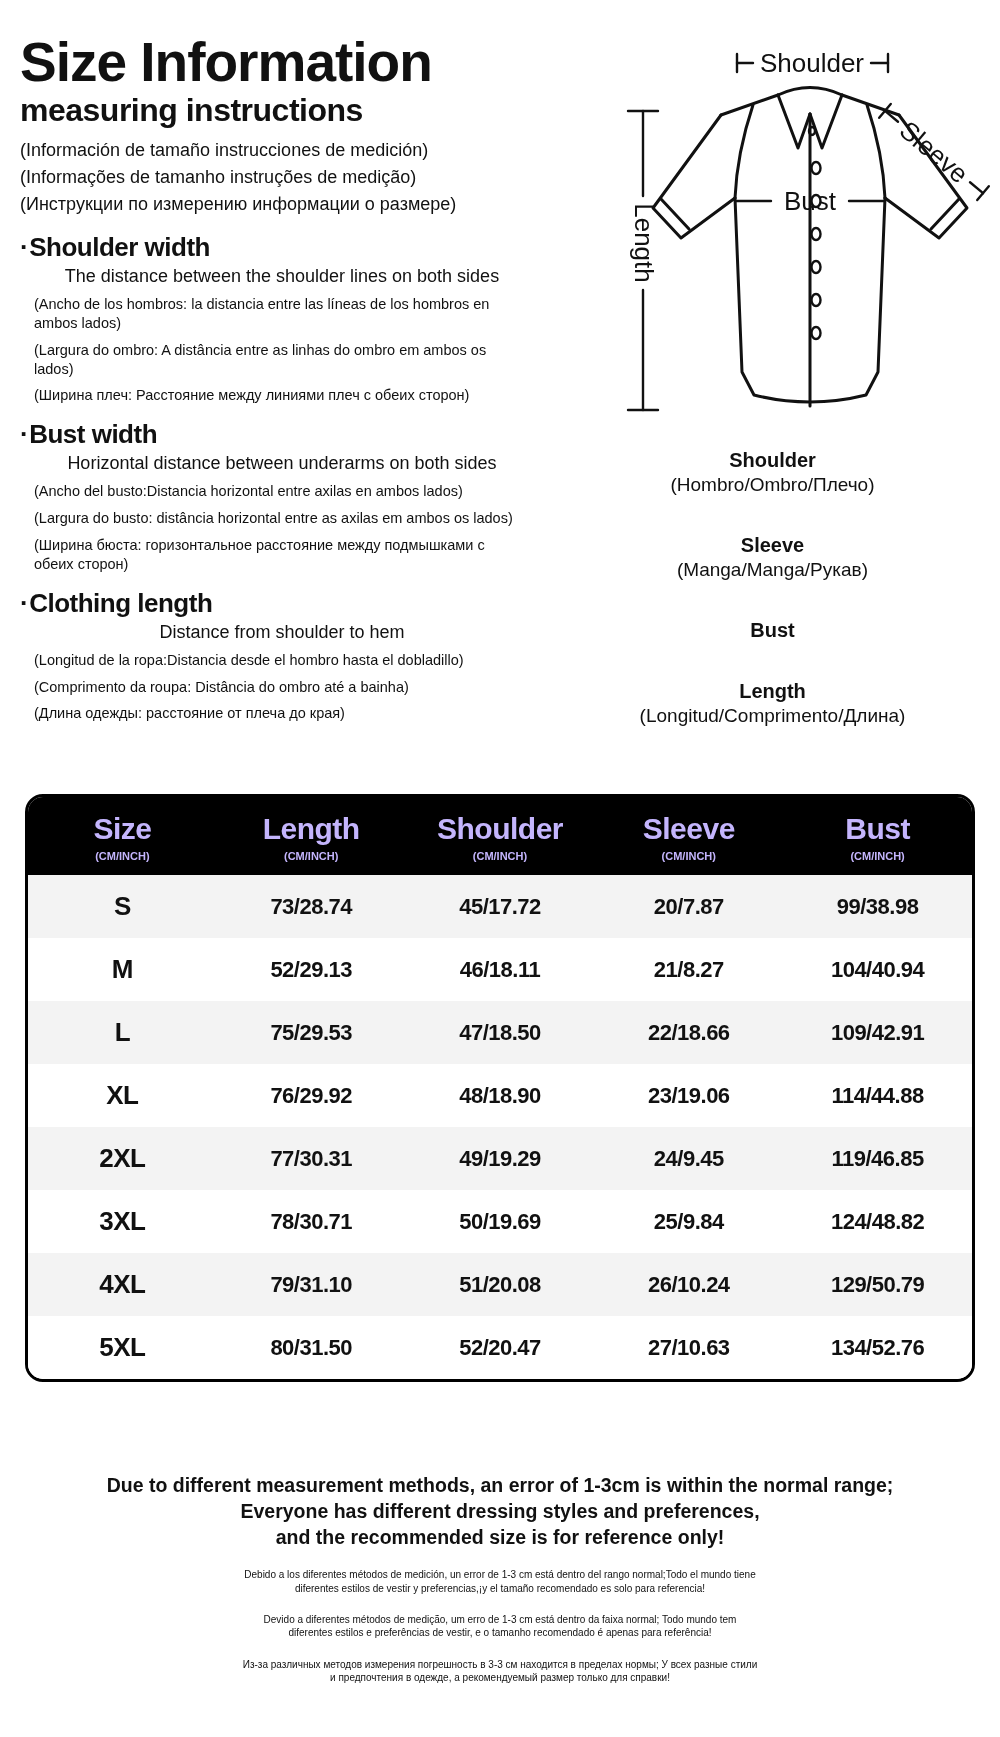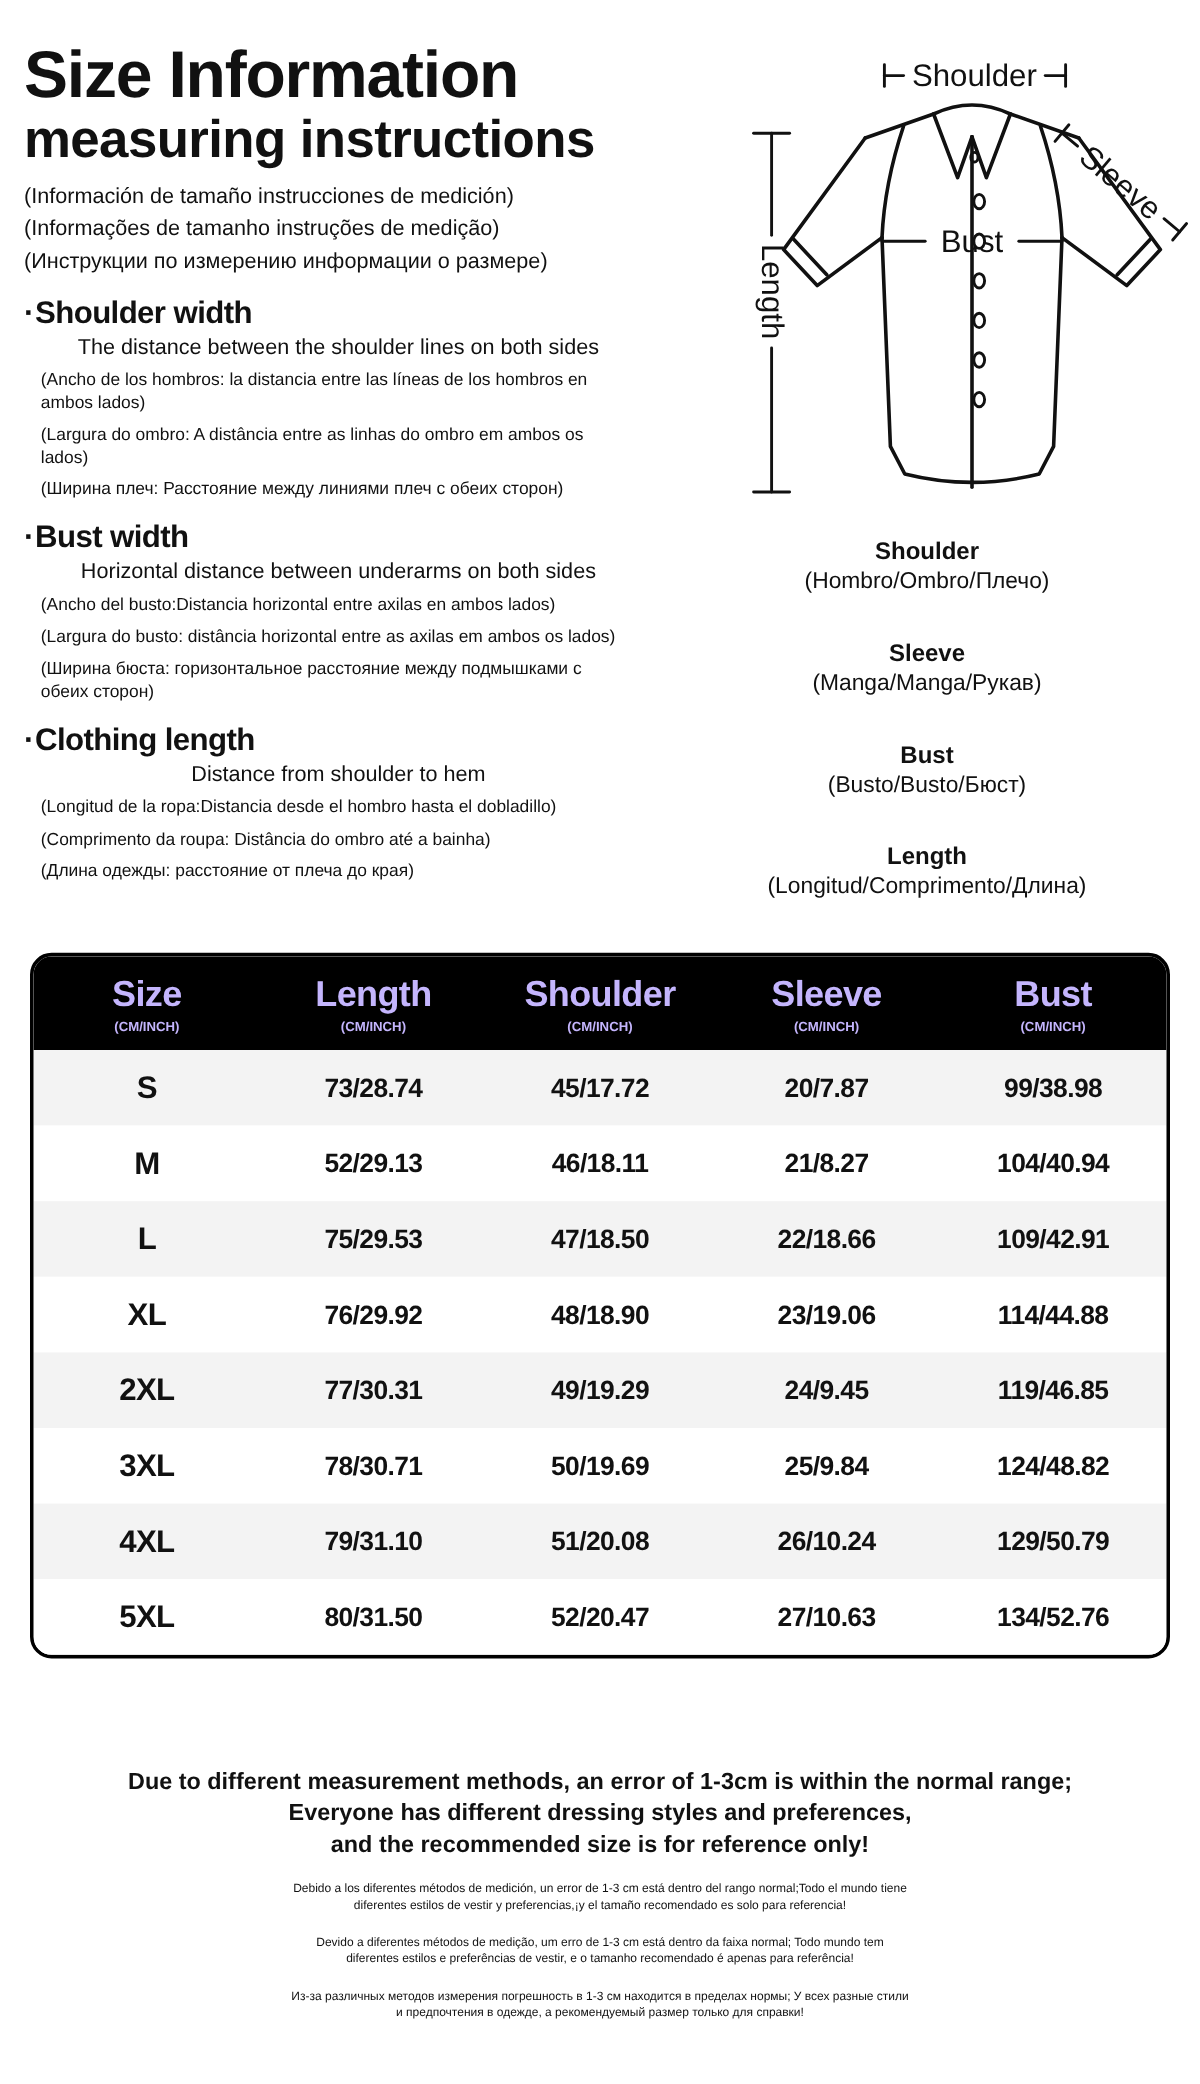--- a/index.html
+++ b/index.html
@@ -6,21 +6,21 @@
   body{
     width:1000px;height:1737px;overflow:hidden;background:#ffffff;color:#111;
     font-family:"Liberation Sans",sans-serif;position:relative;
   }
   
   .top{display:flex;height:742px;}
   .col-left{width:545px;box-sizing:border-box;padding:26px 0 0 20px;}
   .col-right{width:455px;position:relative;}
 
   .main-title{font-size:55px;font-weight:bold;letter-spacing:-1px;line-height:1.02;margin:8px 0 0 0;}
-  .sub-title{font-size:44px;font-weight:bold;margin:2px 0 8px 0;letter-spacing:-0.5px;}
+  .sub-title{font-size:32px;font-weight:bold;margin:2px 0 8px 0;letter-spacing:-0.5px;}
   .title-trans{font-size:18px;line-height:1.5;}
 
   .section{}
   .section-heading{font-size:26px;font-weight:bold;margin:14px 0 3px 0;letter-spacing:-0.5px;}
   .section-heading::before{content:"\00b7";margin-right:1px;}
   .section-desc{font-size:18px;margin:0 0 8px 12px;max-width:500px;text-align:center;}
   .section-trans{font-size:14.5px;line-height:1.3;margin:0 0 8px 14px;max-width:482px;}
 
   
   .shirt-svg{position:absolute;top:38px;left:0;}
@@ -146,21 +146,20 @@
       <div class="legend-item">
         <div class="legend-term">Shoulder</div>
         <div class="legend-trans">(Hombro/Ombro/Плечо)</div>
       </div>
       <div class="legend-item">
         <div class="legend-term">Sleeve</div>
         <div class="legend-trans">(Manga/Manga/Рукав)</div>
       </div>
       <div class="legend-item">
         <div class="legend-term">Bust</div>
-        <div class="legend-trans">(Busto/Busto/Бюст)</div>
       </div>
       <div class="legend-item">
         <div class="legend-term">Length</div>
         <div class="legend-trans">(Longitud/Comprimento/Длина)</div>
       </div>
     </div>
   </div>
 </div>
 
 <div class="size-table">
@@ -252,16 +251,16 @@
 
   <div class="disc-block">
     <div class="disc-line">Debido a los diferentes métodos de medición, un error de 1-3 cm está dentro del rango normal;Todo el mundo tiene</div>
     <div class="disc-line">diferentes estilos de vestir y preferencias,¡y el tamaño recomendado es solo para referencia!</div>
   </div>
   <div class="disc-block">
     <div class="disc-line">Devido a diferentes métodos de medição, um erro de 1-3 cm está dentro da faixa normal; Todo mundo tem</div>
     <div class="disc-line">diferentes estilos e preferências de vestir, e o tamanho recomendado é apenas para referência!</div>
   </div>
   <div class="disc-block">
-    <div class="disc-line">Из-за различных методов измерения погрешность в 1-3 см находится в пределах нормы; У всех разные стили</div>
+    <div class="disc-line">Из-за различных методов измерения погрешность в 3-3 см находится в пределах нормы; У всех разные стили</div>
     <div class="disc-line">и предпочтения в одежде, а рекомендуемый размер только для справки!</div>
   </div>
 </div>
 
 </body></html>

